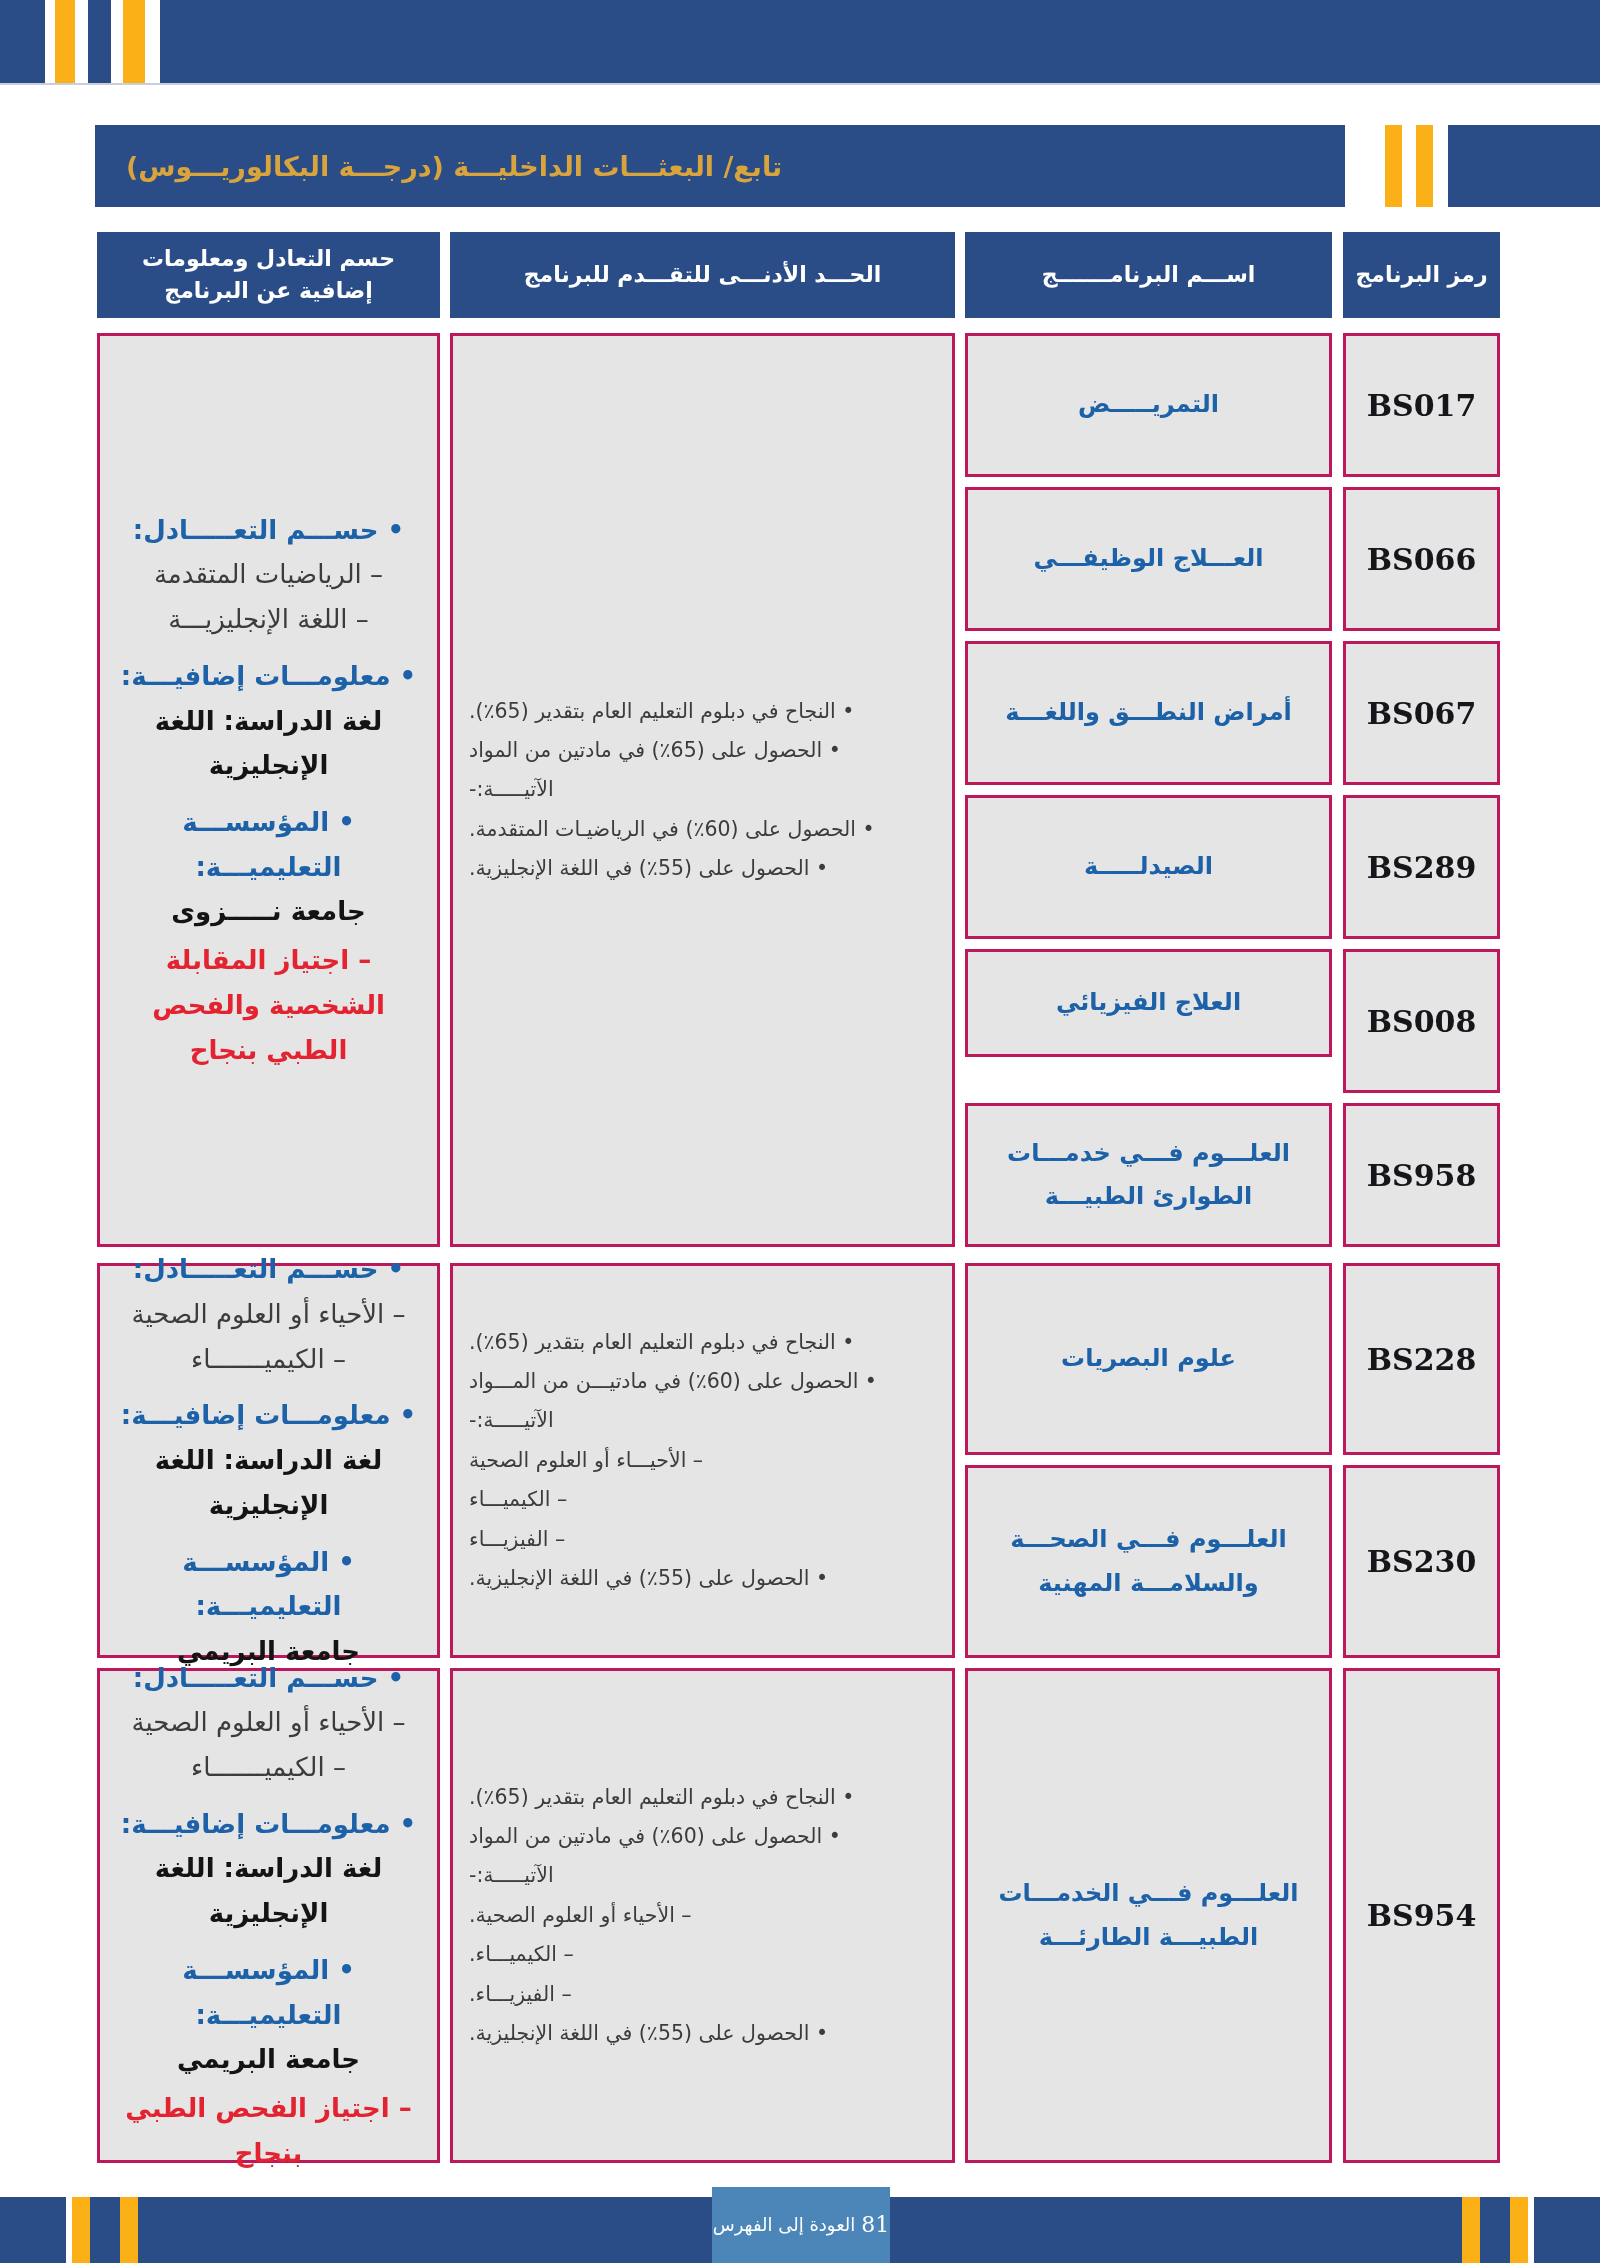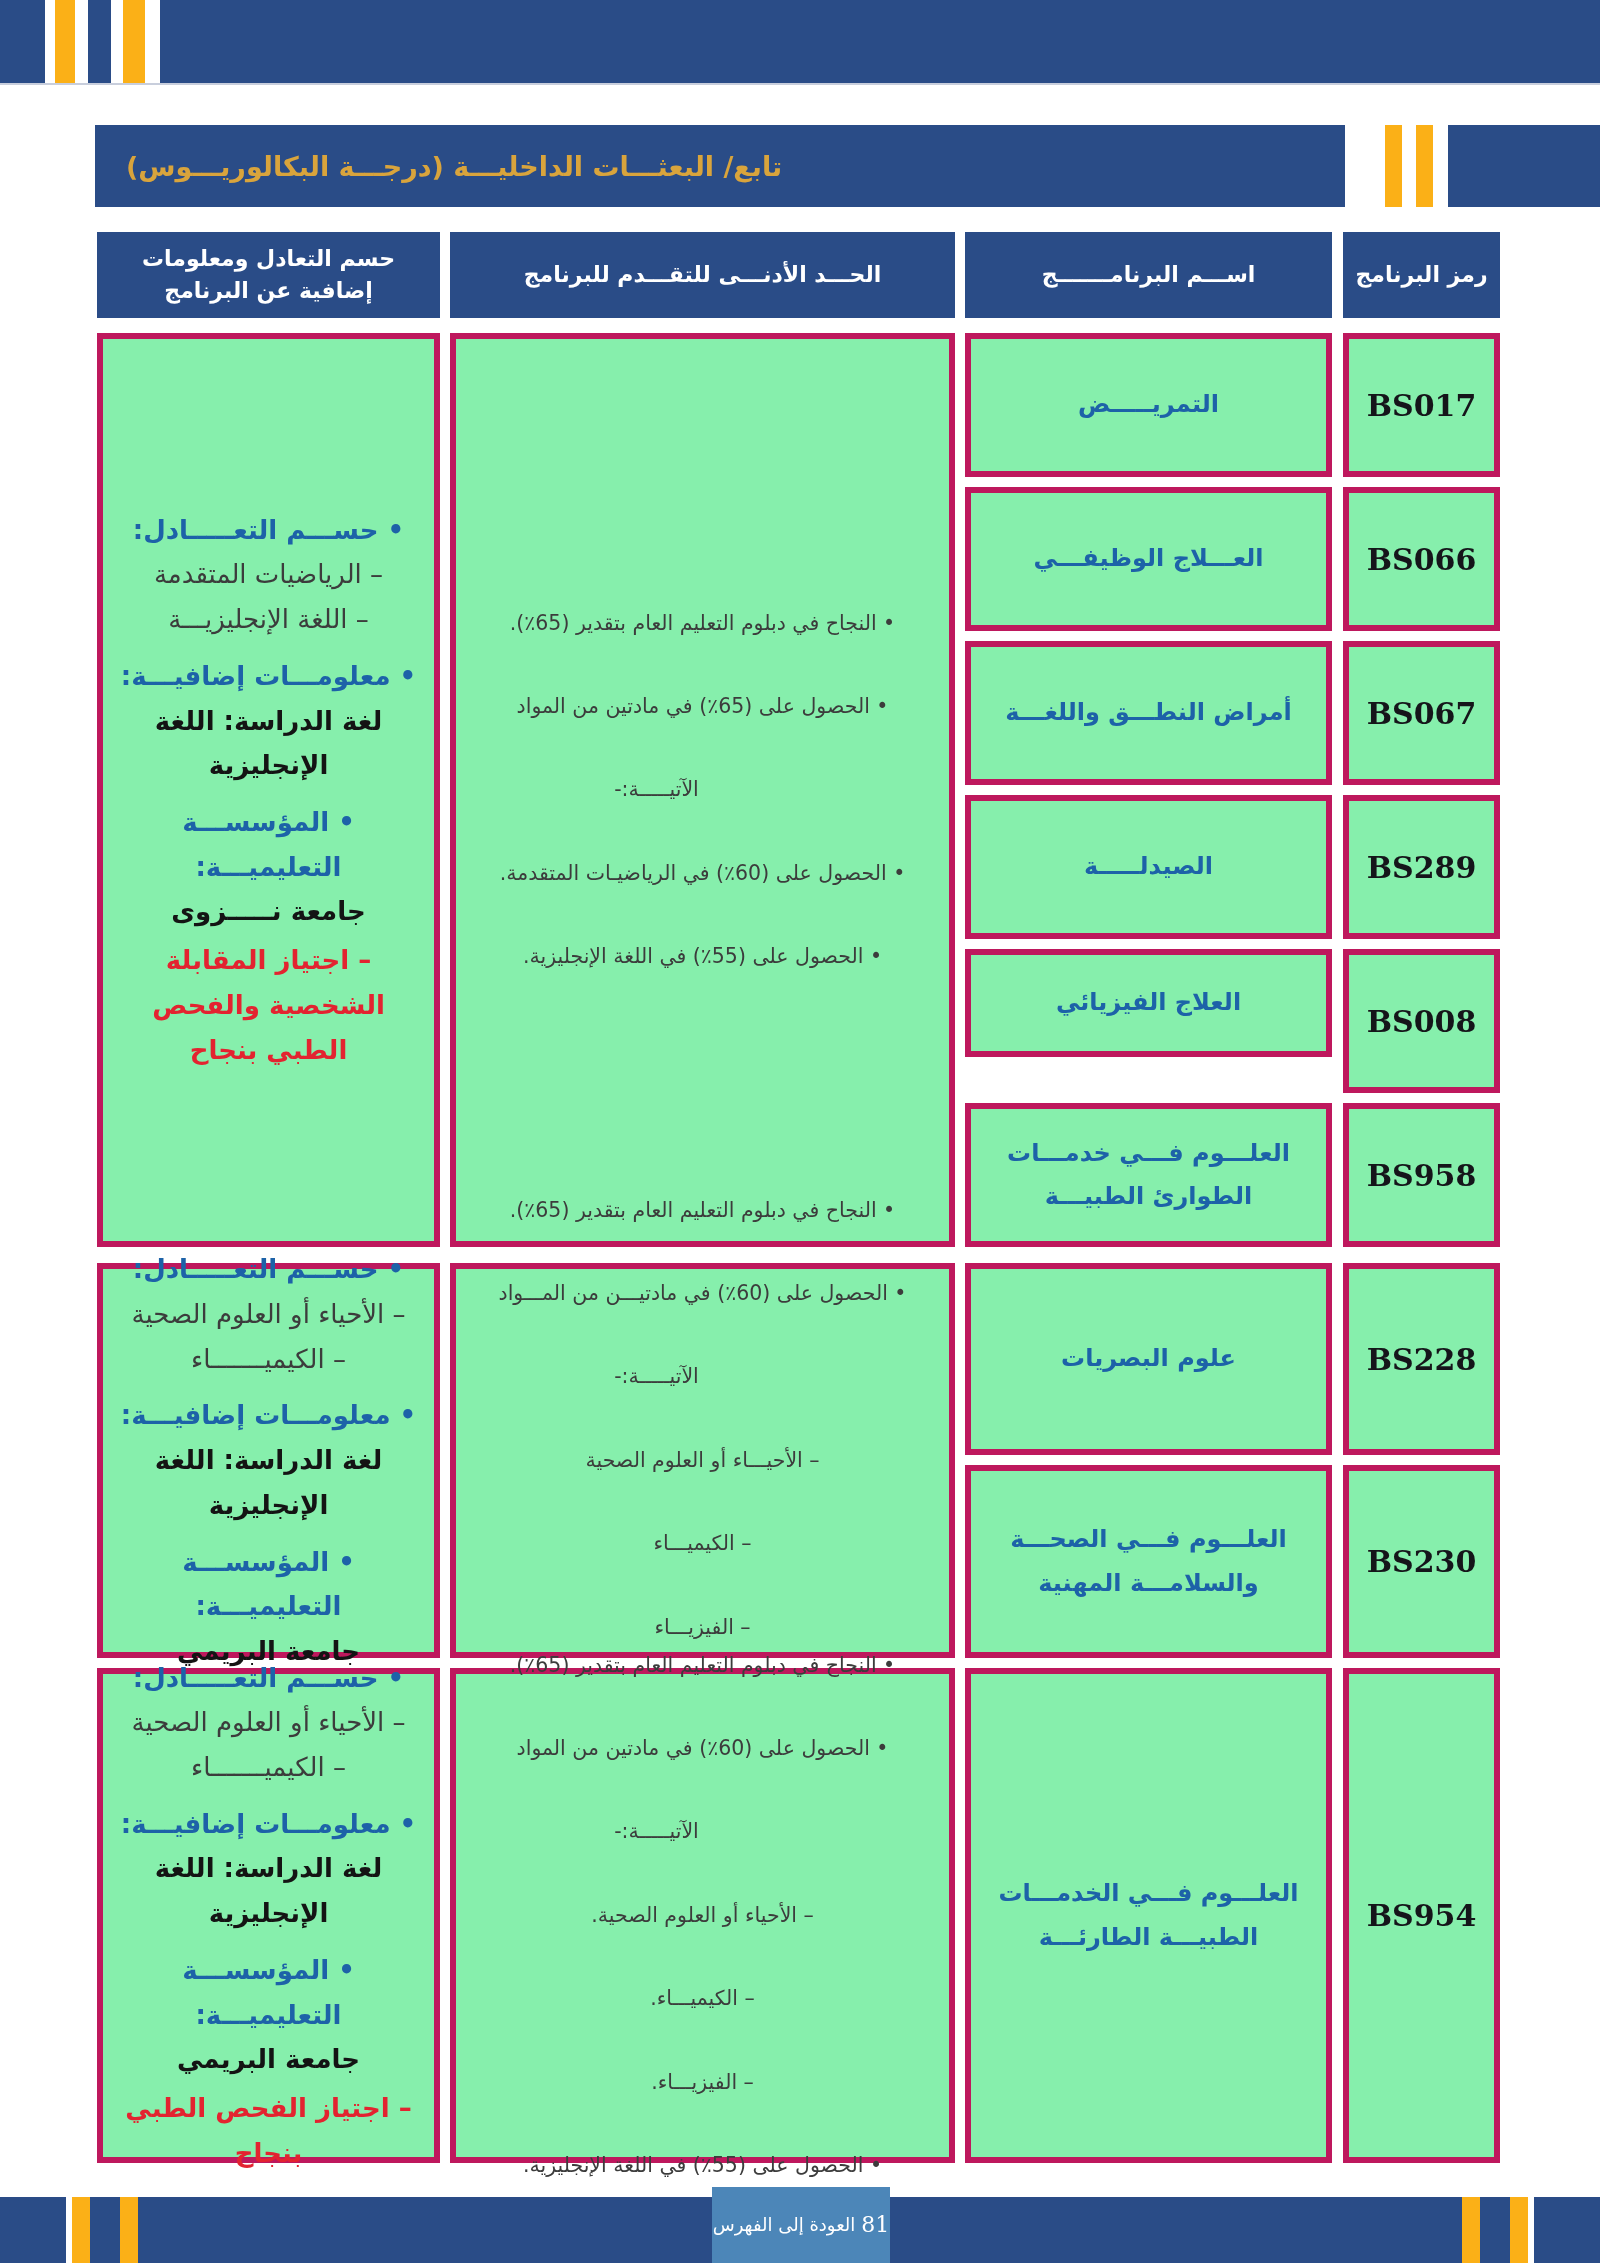--- a/index.html
+++ b/index.html
@@ -11,26 +11,26 @@
   .yellow{background:#FBB017;}
   .hairline{background:#9AA5BF;opacity:.55;}
   
   .banner{background:#2A4C87;display:flex;align-items:center;justify-content:flex-end;}
   .banner .title{color:#D9A43C;font-weight:bold;font-size:27px;padding-left:31px;padding-right:46px;
                  letter-spacing:0;white-space:nowrap;}
   
   .hcell{background:#2A4C87;color:#ffffff;font-weight:bold;font-size:22px;line-height:1.45;
          display:flex;align-items:center;justify-content:center;text-align:center;padding:4px 10px;}
   
-  .cell{background:#86efac;border:6px solid #be185d;display:flex;flex-direction:column;
+  .cell{background:#e5e5e5;border:3px solid #be185d;display:flex;flex-direction:column;
         align-items:center;justify-content:center;}
   .code{font-family:"DejaVu Serif", serif;font-weight:bold;font-size:30px;color:#15151a;}
   .name{color:#1D62A8;font-weight:bold;font-size:24px;text-align:center;line-height:1.8;padding:0 12px;}
   
-  .req{align-items:center;padding:10px 16px;direction:rtl;gap:44px;}
+  .req{align-items:flex-end;padding:10px 16px;direction:rtl;}
   .req .line{text-align:right;font-size:20.5px;color:#3C3C3C;line-height:1.92;}
   .req .b{padding-right:24px;text-indent:-24px;}
   .req .cont{padding-right:92px;}
   
   .info{direction:rtl;padding:10px 8px;}
   .info .line{text-align:center;font-size:26px;line-height:1.72;}
   .info .blue{color:#1D62A8;font-weight:bold;margin-top:12px;}
   .info .line:first-child{margin-top:0;}
   .info .gray{color:#3C3C3C;}
   .info .black{color:#141414;font-weight:bold;}

